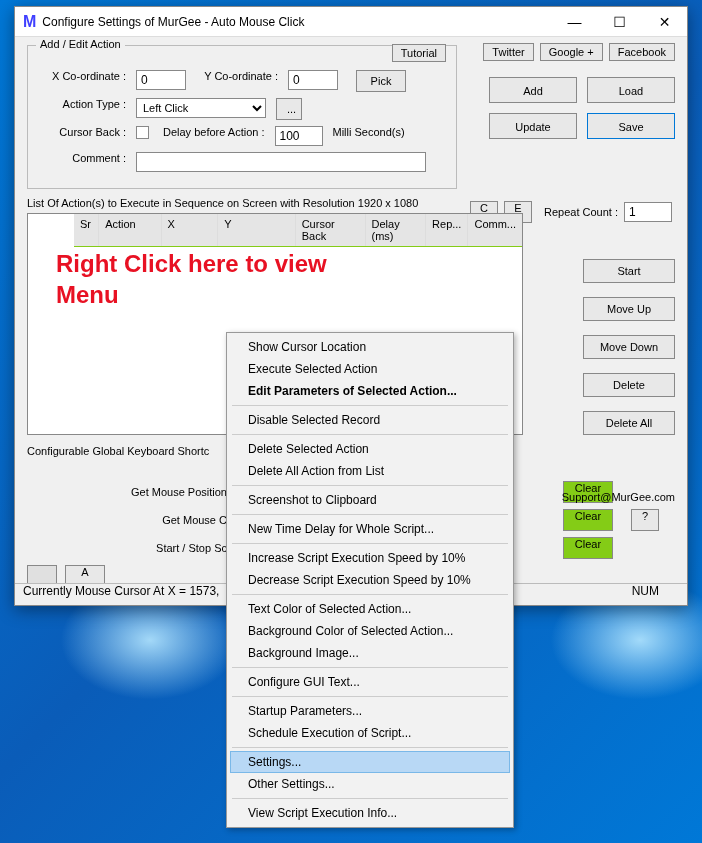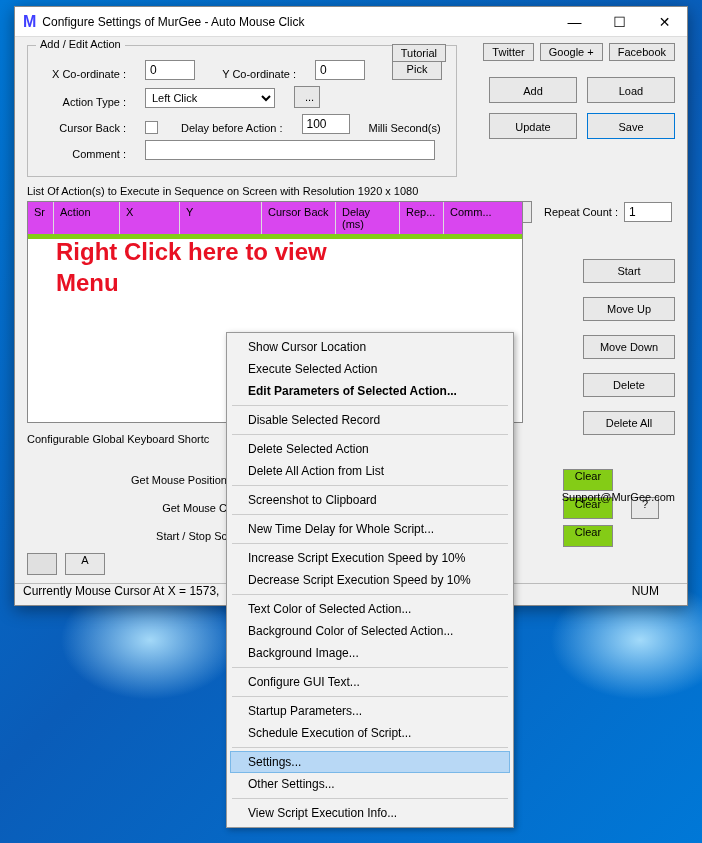--- a/index.html
+++ b/index.html
@@ -8,35 +8,35 @@
 .light1 { width: 180px; height: 120px; top: 580px; left: 60px; }
 .light2 { width: 180px; height: 120px; top: 580px; left: 550px; }
 .window { position: absolute; top: 6px; left: 14px; width: 674px; height: 600px; background: #f0f0f0; border: 1px solid #888; box-shadow: 0 4px 16px rgba(0,0,0,0.4); }
 .titlebar { height: 30px; background: #fff; display: flex; align-items: center; padding-left: 8px; border-bottom: 1px solid #ddd; }
 .titlebar-icon { color: #4040ff; font-weight: bold; font-size: 16px; margin-right: 6px; }
 .titlebar-text { flex: 1; font-size: 12px; }
 .win-btn { width: 45px; height: 30px; display: flex; align-items: center; justify-content: center; font-size: 14px; }
 .content { padding: 8px 12px; position: relative; }
 .top-links { position: absolute; right: 12px; top: 6px; display: flex; gap: 6px; }
 .link-btn { padding: 2px 8px; border: 1px solid #888; background: #e8e8e8; font-size: 11px; }
-.groupbox { border: 1px solid #bbb; padding: 12px 10px 10px; position: relative; margin-bottom: 8px; }
+.groupbox { border: 1px solid #bbb; padding: 24px 10px 10px; position: relative; margin-bottom: 8px; }
 .group-title { position: absolute; top: -8px; left: 8px; background: #f0f0f0; padding: 0 4px; font-size: 11px; }
-.row { display: flex; align-items: flex-end; gap: 19px; margin-bottom: 6px; }
+.row { display: flex; align-items: flex-start; gap: 10px; margin-bottom: 6px; }
 .lbl { font-size: 11px; text-align: right; }
 input[type=text] { border: 1px solid #888; padding: 2px 4px; font-size: 12px; background: #fff; }
 .btn { border: 1px solid #888; background: #e8e8e8; padding: 4px 10px; font-size: 11px; text-align: center; min-width: 50px; cursor: default; }
 .btn-big { width: 88px; height: 26px; line-height: 18px; }
 .btn-save { border: 1px solid #0078d7; }
 select { border: 1px solid #888; padding: 2px; font-size: 11px; background: #fff; }
 .checkbox { width: 13px; height: 13px; border: 1px solid #888; background: #fff; display: inline-block; }
 .right-col { position: absolute; right: 12px; top: 40px; display: flex; flex-direction: column; gap: 10px; }
 .right-col-row { display: flex; gap: 10px; }
 .list-label { font-size: 11px; margin: 4px 0; }
 .action-table { border: 1px solid #888; background: #fff; height: 222px; width: 496px; position: relative; }
-.table-header { display: flex; border-bottom: 5px solid #84cc16; background: #d946ef; }
+.table-header { display: flex; border-bottom: 1px solid #84cc16; background: #e5e5e5; margin-left: 46px; }
 .th { border-right: 1px solid #ddd; padding: 4px 6px; font-size: 11px; }
 .annotation { position: absolute; color: #e81123; font-weight: bold; font-size: 24px; top: 34px; left: 28px; line-height: 1.3; pointer-events: none; font-family: Arial, sans-serif; }
 .side-btns { position: absolute; right: 12px; top: 222px; display: flex; flex-direction: column; gap: 14px; }
 .side-btn { width: 92px; height: 24px; border: 1px solid #888; background: #e8e8e8; font-size: 11px; text-align: center; line-height: 22px; }
 .lower { margin-top: 10px; }
 .kb-row { display: flex; align-items: center; gap: 8px; margin-bottom: 6px; }
 .kb-lbl { font-size: 11px; text-align: right; width: 200px; }
 .small-btn { width: 50px; height: 22px; border: 1px solid #888; background: #84cc16; font-size: 11px; text-align: center; }
 .tiny-btn { width: 28px; height: 22px; border: 1px solid #888; background: #e8e8e8; font-size: 11px; text-align: center; }
 .arrow-btn { width: 30px; height: 22px; border: 1px solid #888; background: #e0e0e0; }

